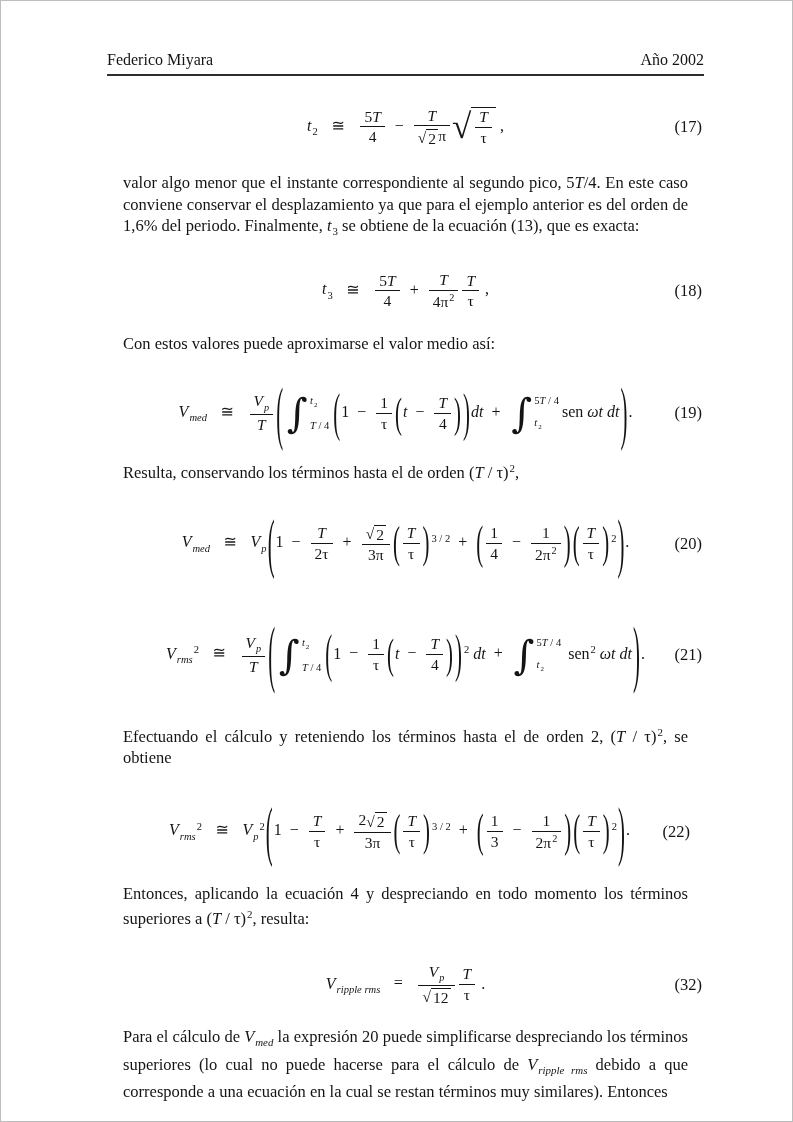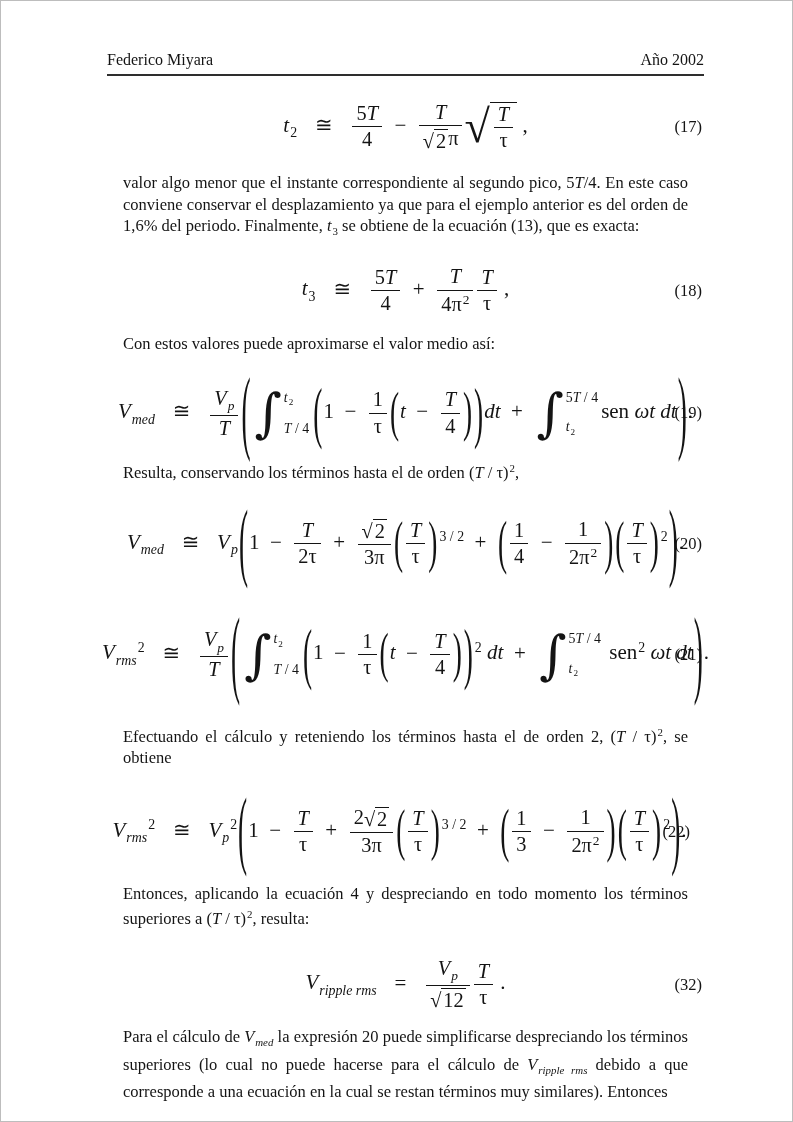--- a/index.html
+++ b/index.html
@@ -13,21 +13,21 @@
   .hdr{display:flex;justify-content:space-between;align-items:baseline;font-size:16px;}
   .rule{border:none;border-top:2px solid #2e2e2e;margin:5px 0 0 0;}
   .ftr{position:absolute;left:106px;right:88px;top:1032px;
        display:flex;justify-content:space-between;align-items:baseline;}
   .ftr .code{font-size:13.5px;color:#222;}
   .ftr .pg{font-size:16.5px;}
   
   .para{font-size:16.5px;line-height:21.5px;text-align:justify;margin:16px;}
   
   .eq{position:relative;display:flex;align-items:center;justify-content:center;}
-  .eq .math{white-space:nowrap;font-size:21px;}
+  .eq .math{white-space:nowrap;font-size:16px;}
   .eqlabel{position:absolute;right:2px;top:50%;transform:translateY(-50%);font-size:16.5px;}
   .h74{height:74px;margin-top:14px;}
   .h64{height:64px;margin:12px 0 2px 0;}
   .h86{height:86px;margin:6px 0 0 0;}
   .h88{height:88px;margin:4px 0 16px 0;}
   .h102{height:102px;margin:8px 0 0 0;}
   .h94{height:94px;margin:6px 12px 2px 0;}
   .h78{height:78px;margin:2px 0 0 0;}
   .mt8{margin-top:8px;} .mt10{margin-top:10px;} .mt4{margin-top:4px;}
   .mt2{margin-top:2px;}

